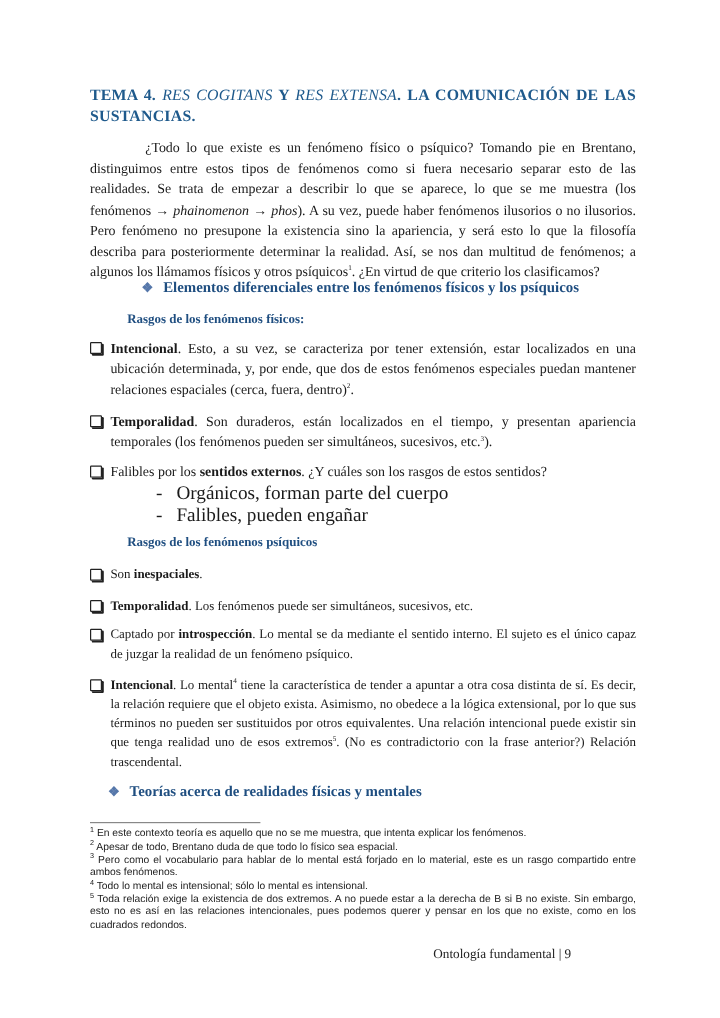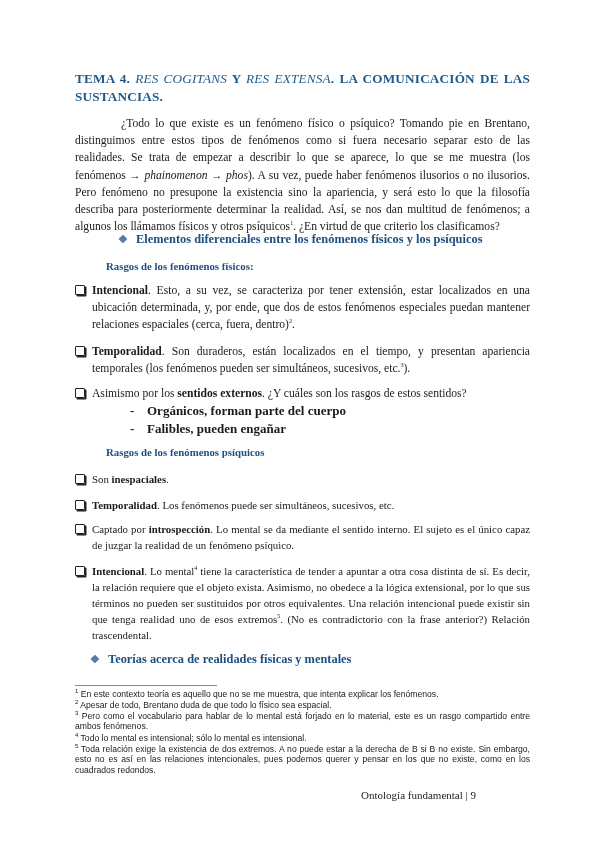--- a/index.html
+++ b/index.html
@@ -9,21 +9,21 @@
   .title i { font-weight: normal; font-style: italic; }
   .para { position: absolute; left: 75px; width: 455px; font-size: 11.6px; line-height: 17.2px; text-align: justify; }
   .p1 { top: 115px; text-indent: 46px; }
   .h2 { position: absolute; left: 90px; font-size: 12.4px; font-weight: bold; color: #1f4e80; }
   .h2 .star { display: inline-block; width: 18px; color: #5577aa; font-size: 11px; }
   .h3 { position: absolute; left: 106px; font-size: 10.8px; font-weight: bold; color: #1f4e80; }
   .item { position: absolute; left: 75px; width: 455px; font-size: 11.6px; line-height: 17.2px; text-align: justify; }
   .item .box { position: absolute; left: 0; top: 3px; width: 8px; height: 8px; border: 1.4px solid #222; border-radius: 1px; box-shadow: 1.5px 1.5px 0 #222; }
   .item .txt { margin-left: 17px; display: block; }
   .item.small { font-size: 10.8px; line-height: 16px; }
-  .dash { position: absolute; left: 130px; font-size: 13px; font-weight: bold; }
+  .dash { position: absolute; left: 130px; font-size: 16px; }
   .dash span.d { display: inline-block; width: 17px; }
   sup { font-size: 6px; vertical-align: super; line-height: 0; }
   .fnrule { position: absolute; left: 75px; top: 685px; width: 142px; height: 0; border-top: 1px solid #888; }
   .fn { position: absolute; left: 75px; width: 455px; font-family: "Liberation Sans", sans-serif; font-size: 8.6px; line-height: 10.4px; text-align: justify; }
   .footer { position: absolute; right: 72px; top: 789px; font-family: Liberation Serif, serif; font-size: 11px; color: #222; }
 </style>
 </head>
 <body>
 
 <div class="page">
@@ -47,21 +47,21 @@
     <span class="txt"><b>Intencional</b><span>. Esto, a su vez, se caracteriza por tener extensión, estar localizados en una ubicación determinada, y, por ende, que dos de estos fenómenos especiales puedan mantener relaciones espaciales (cerca, fuera, dentro)</span><sup>2</sup><span>.</span></span>
   </div>
 
   <div class="item" style="top:343px;">
     <span class="box"></span>
     <span class="txt"><b>Temporalidad</b><span>. Son duraderos, están localizados en el tiempo, y presentan apariencia temporales (los fenómenos pueden ser simultáneos, sucesivos, etc.</span><sup>3</sup><span>).</span></span>
   </div>
 
   <div class="item" style="top:385px;">
     <span class="box"></span>
-    <span class="txt"><span>Asimismo por los </span><b>sentidos externos</b><span>. ¿Y cuáles son los rasgos de estos sentidos?</span></span>
+    <span class="txt"><span>Falibles por los </span><b>sentidos externos</b><span>. ¿Y cuáles son los rasgos de estos sentidos?</span></span>
   </div>
 
   <div class="dash" style="top:403px;">
     <span class="d">-</span><span>Orgánicos, forman parte del cuerpo</span>
   </div>
   <div class="dash" style="top:421px;">
     <span class="d">-</span><span>Falibles, pueden engañar</span>
   </div>
 
   <div class="h3" style="top:446px;">Rasgos de los fenómenos psíquicos</div>

